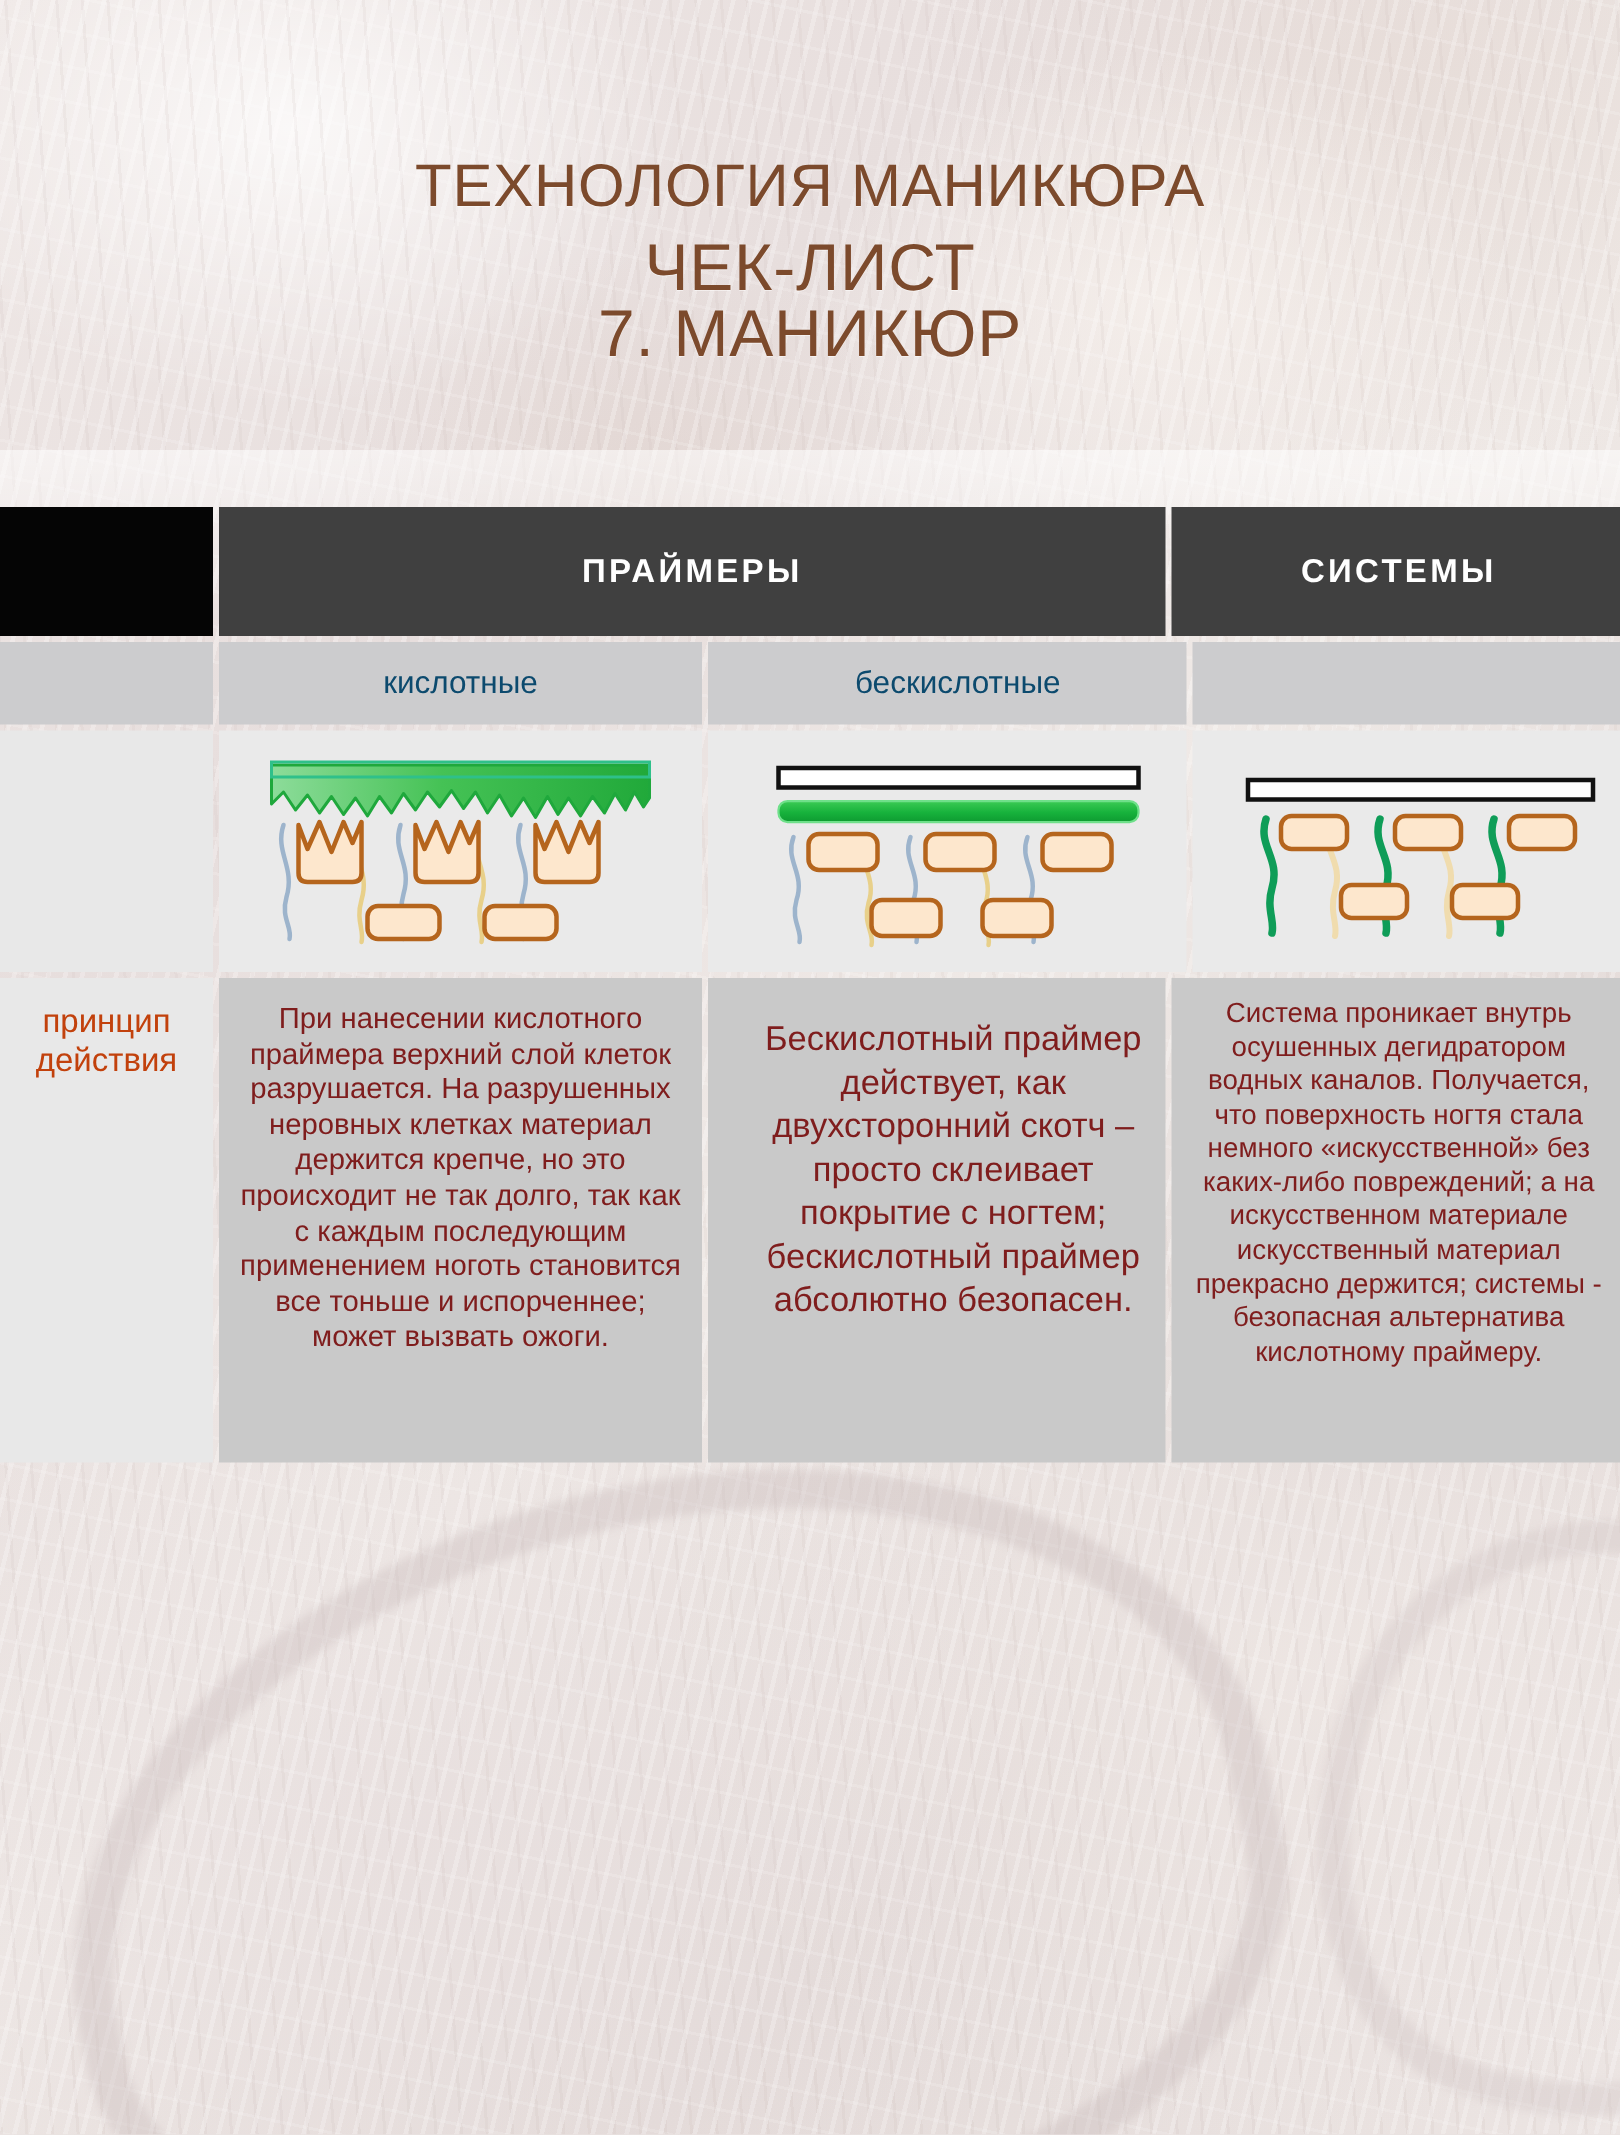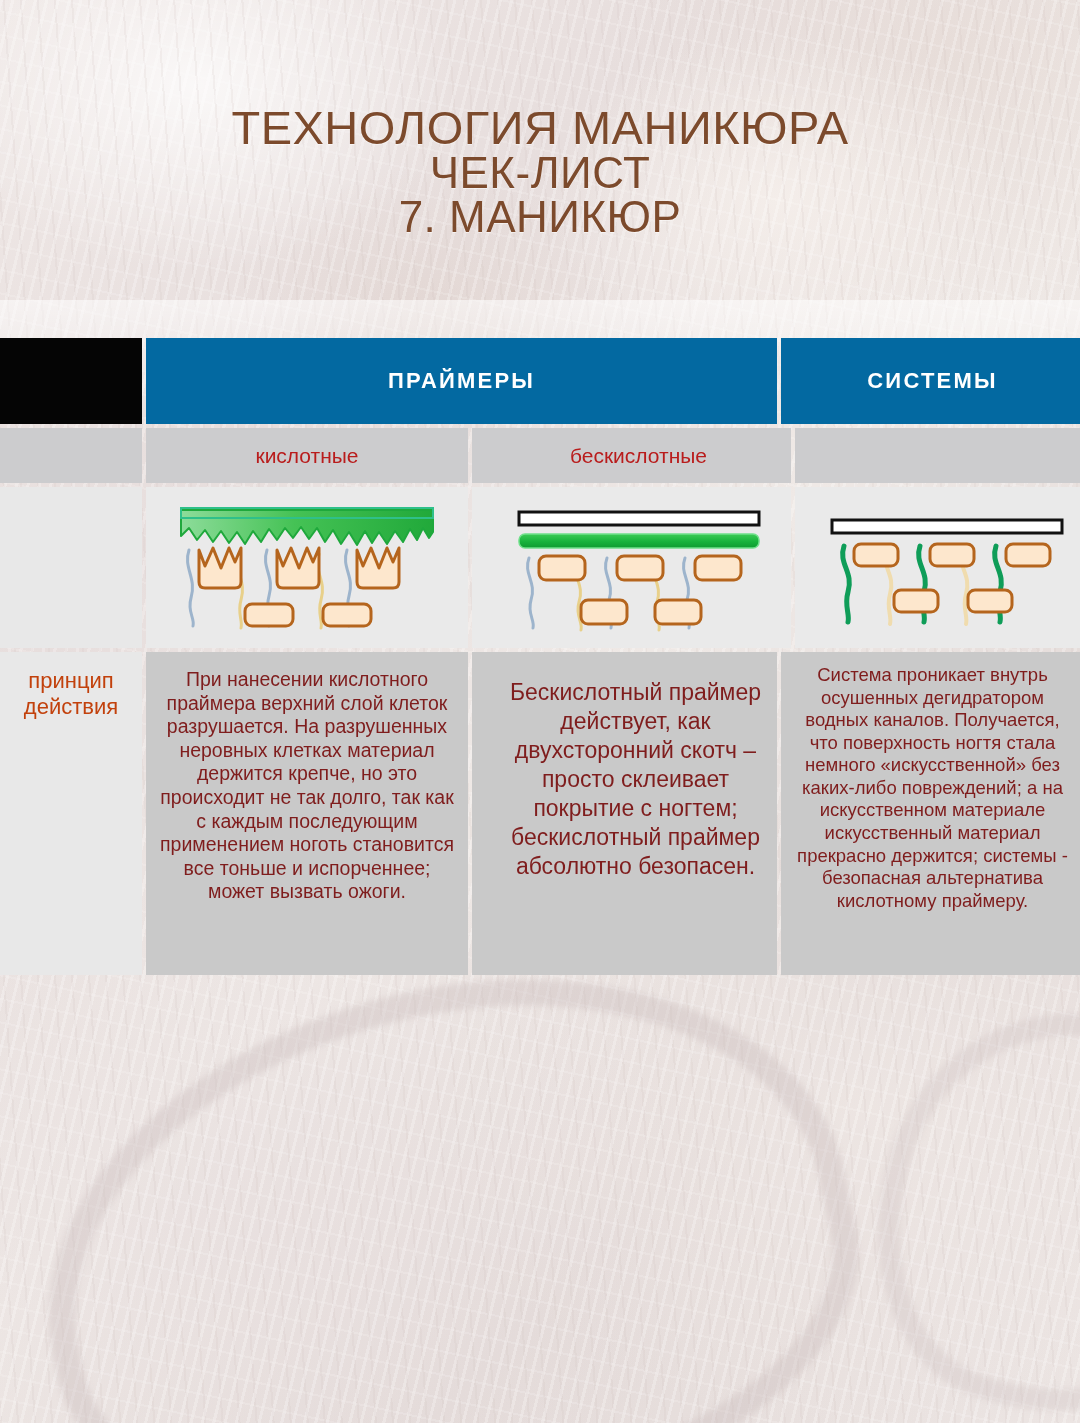--- a/index.html
+++ b/index.html
@@ -54,21 +54,21 @@
     position:absolute;left:0;top:104px;width:1080px;
     text-align:center;z-index:5;
   }
   .title-line{
     color:#7c4a2c;
     font-weight:400;
     letter-spacing:.5px;
     line-height:1.0;
     text-shadow:0 1px 0 rgba(255,255,255,.5);
   }
-  .t1{font-size:47px;}
+  .t1{font-size:40px;margin-bottom:13px;}
   .t2{font-size:44px;}
   .t3{font-size:44px;}
 
   
   .table{
     position:absolute;left:0;top:338px;width:1080px;
     z-index:6;
   }
   .row{display:flex;width:1080px;}
   .gap-h{height:4px;width:1080px;background:transparent;}
@@ -76,30 +76,30 @@
   .c0{width:142px;flex:0 0 142px;}
   .c1{width:322px;flex:0 0 322px;}
   .c2{width:305px;flex:0 0 305px;padding-left:14px;}
   .c3{width:303px;flex:0 0 303px;}
   .c12{width:631px;flex:0 0 631px;}
   .vgap{width:4px;flex:0 0 4px;}
 
   
   .hdr-row{height:86px;}
   .hdr-cell{
-    background:#0369a1;color:#ffffff;
+    background:#404040;color:#ffffff;
     display:flex;align-items:center;justify-content:center;
     font-size:22px;font-weight:bold;letter-spacing:2.2px;
   }
   .hdr-blank{background:#050505;}
 
   
   .sub-row{height:55px;}
   .sub-cell{
-    background:#ccccce;color:#b91c1c;
+    background:#ccccce;color:#0c4a6e;
     display:flex;align-items:center;justify-content:center;
     font-size:21px;
   }
   .sub-blank{background:#ccccce;}
 
   
   .diag-row{height:161px;}
   .diag-cell{
     background:#eaeaea;
     display:flex;align-items:center;justify-content:center;

